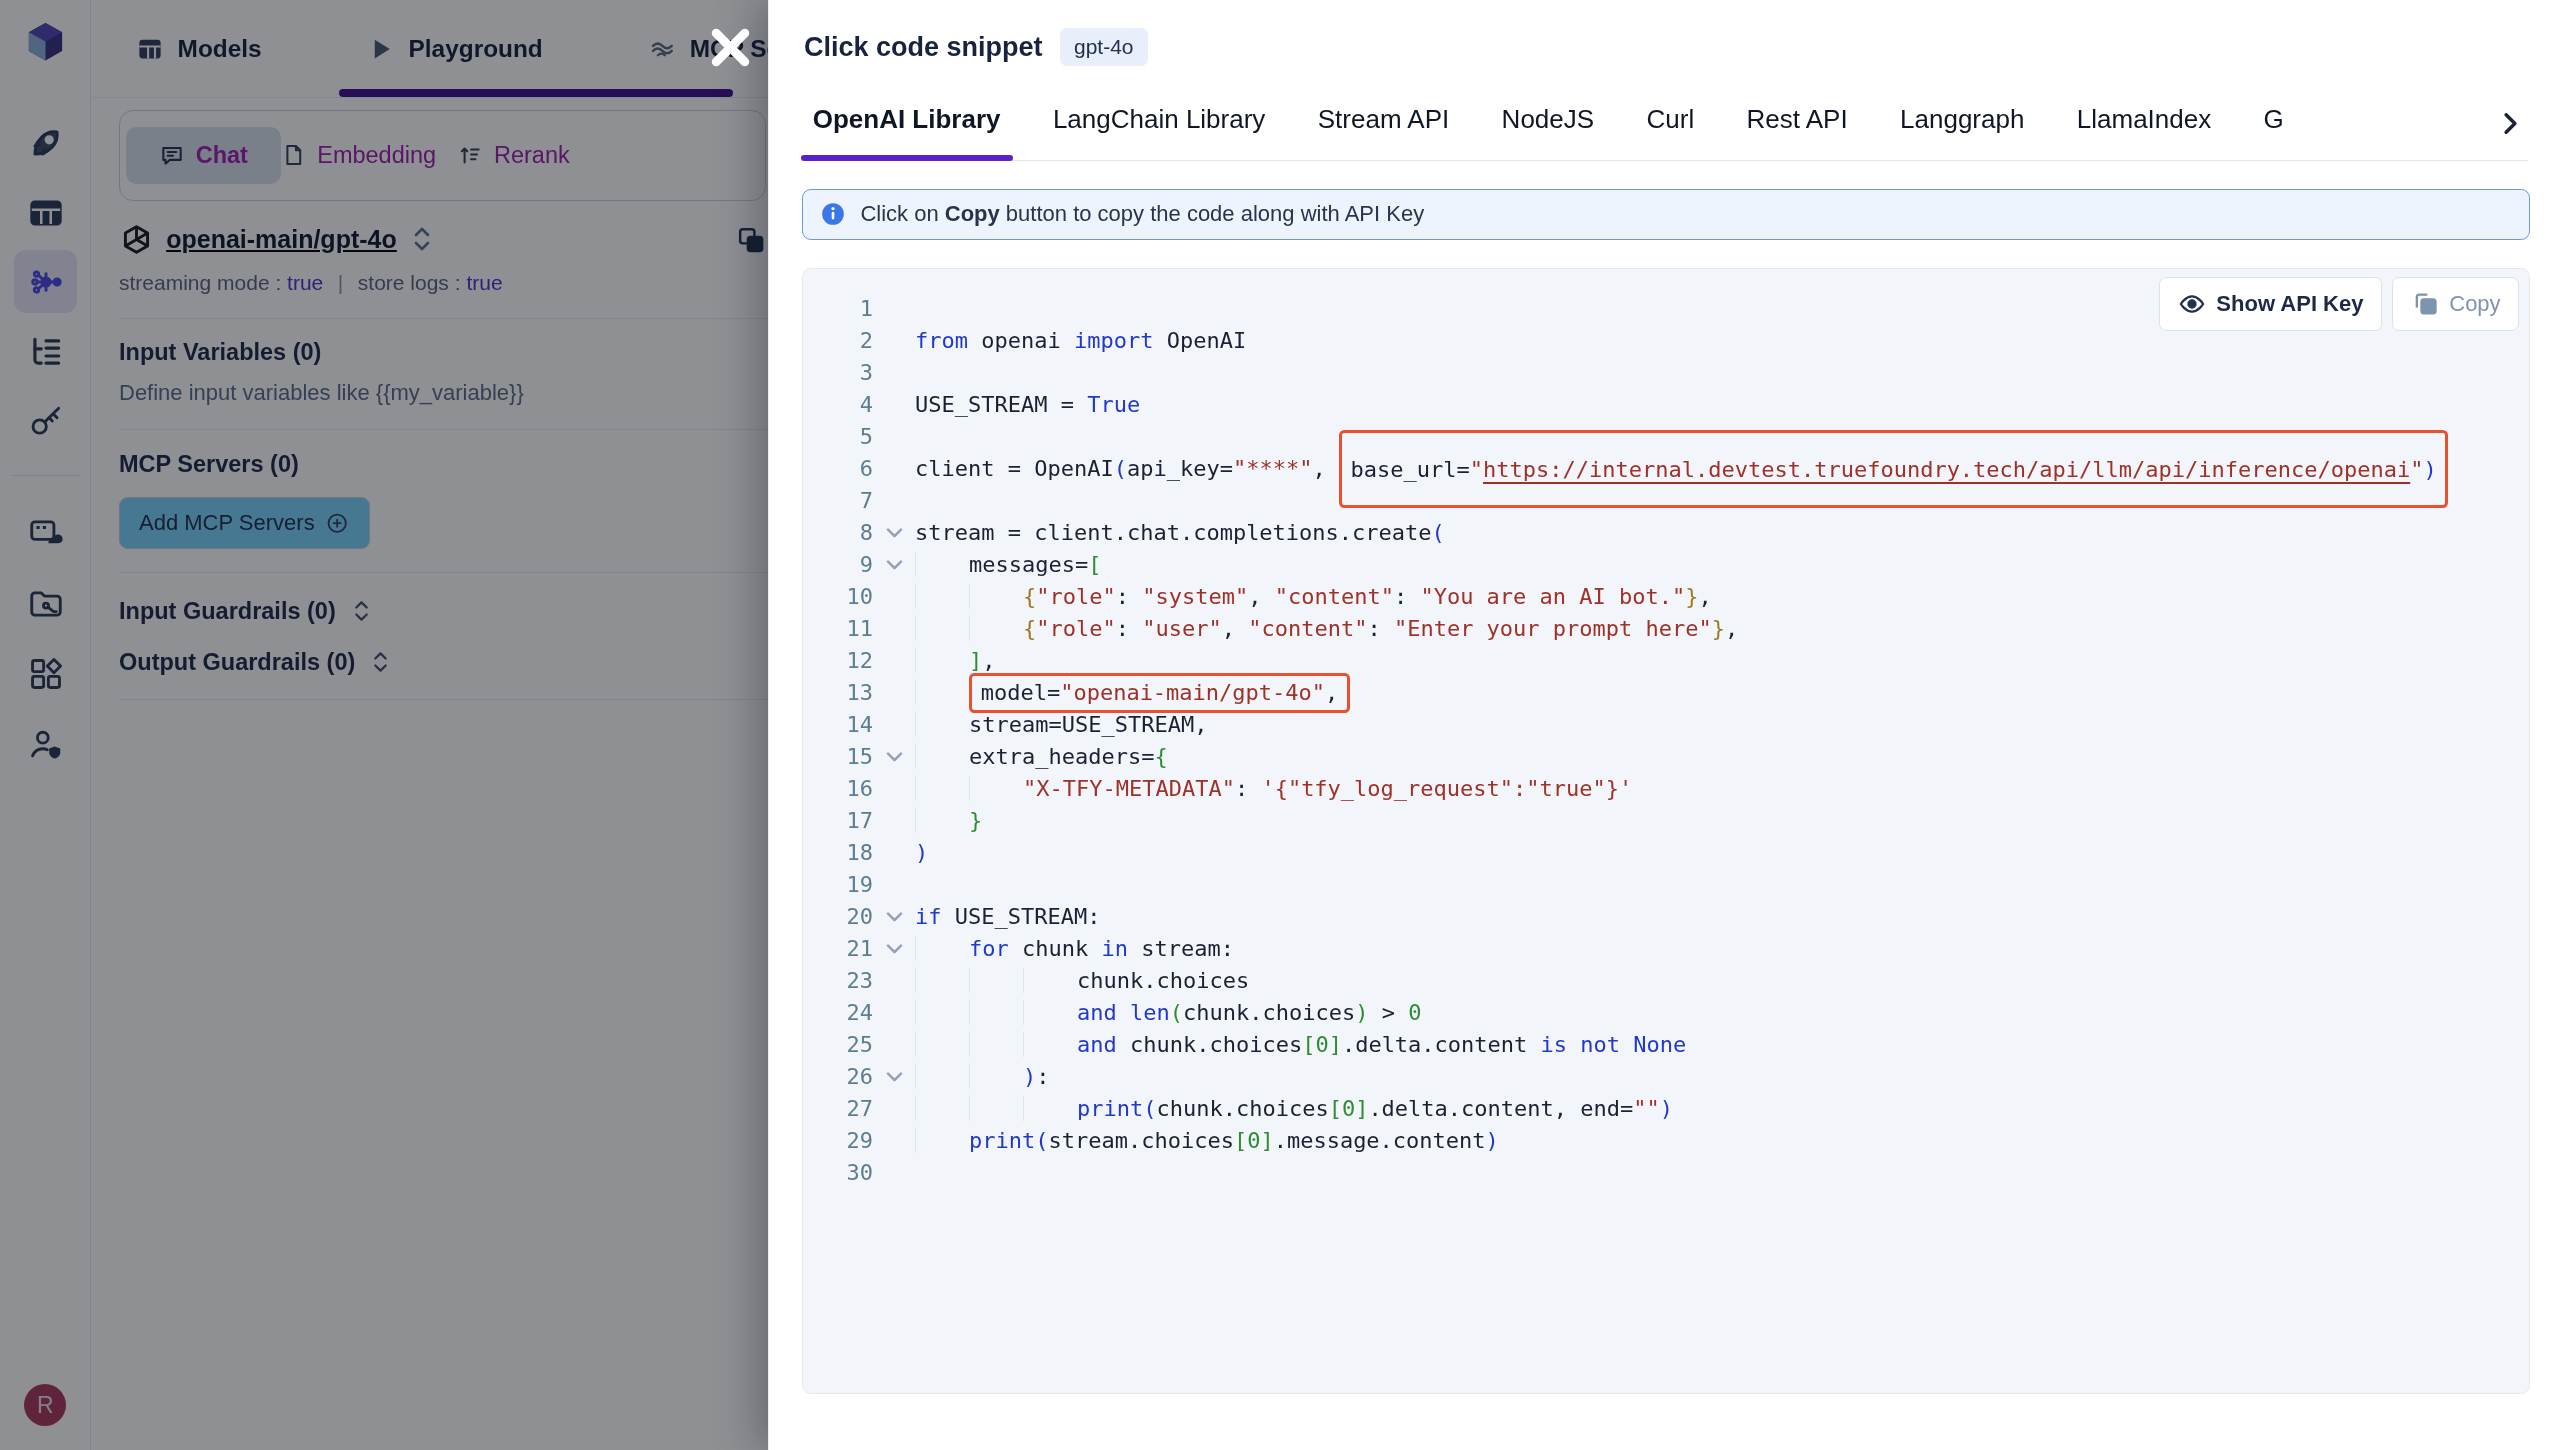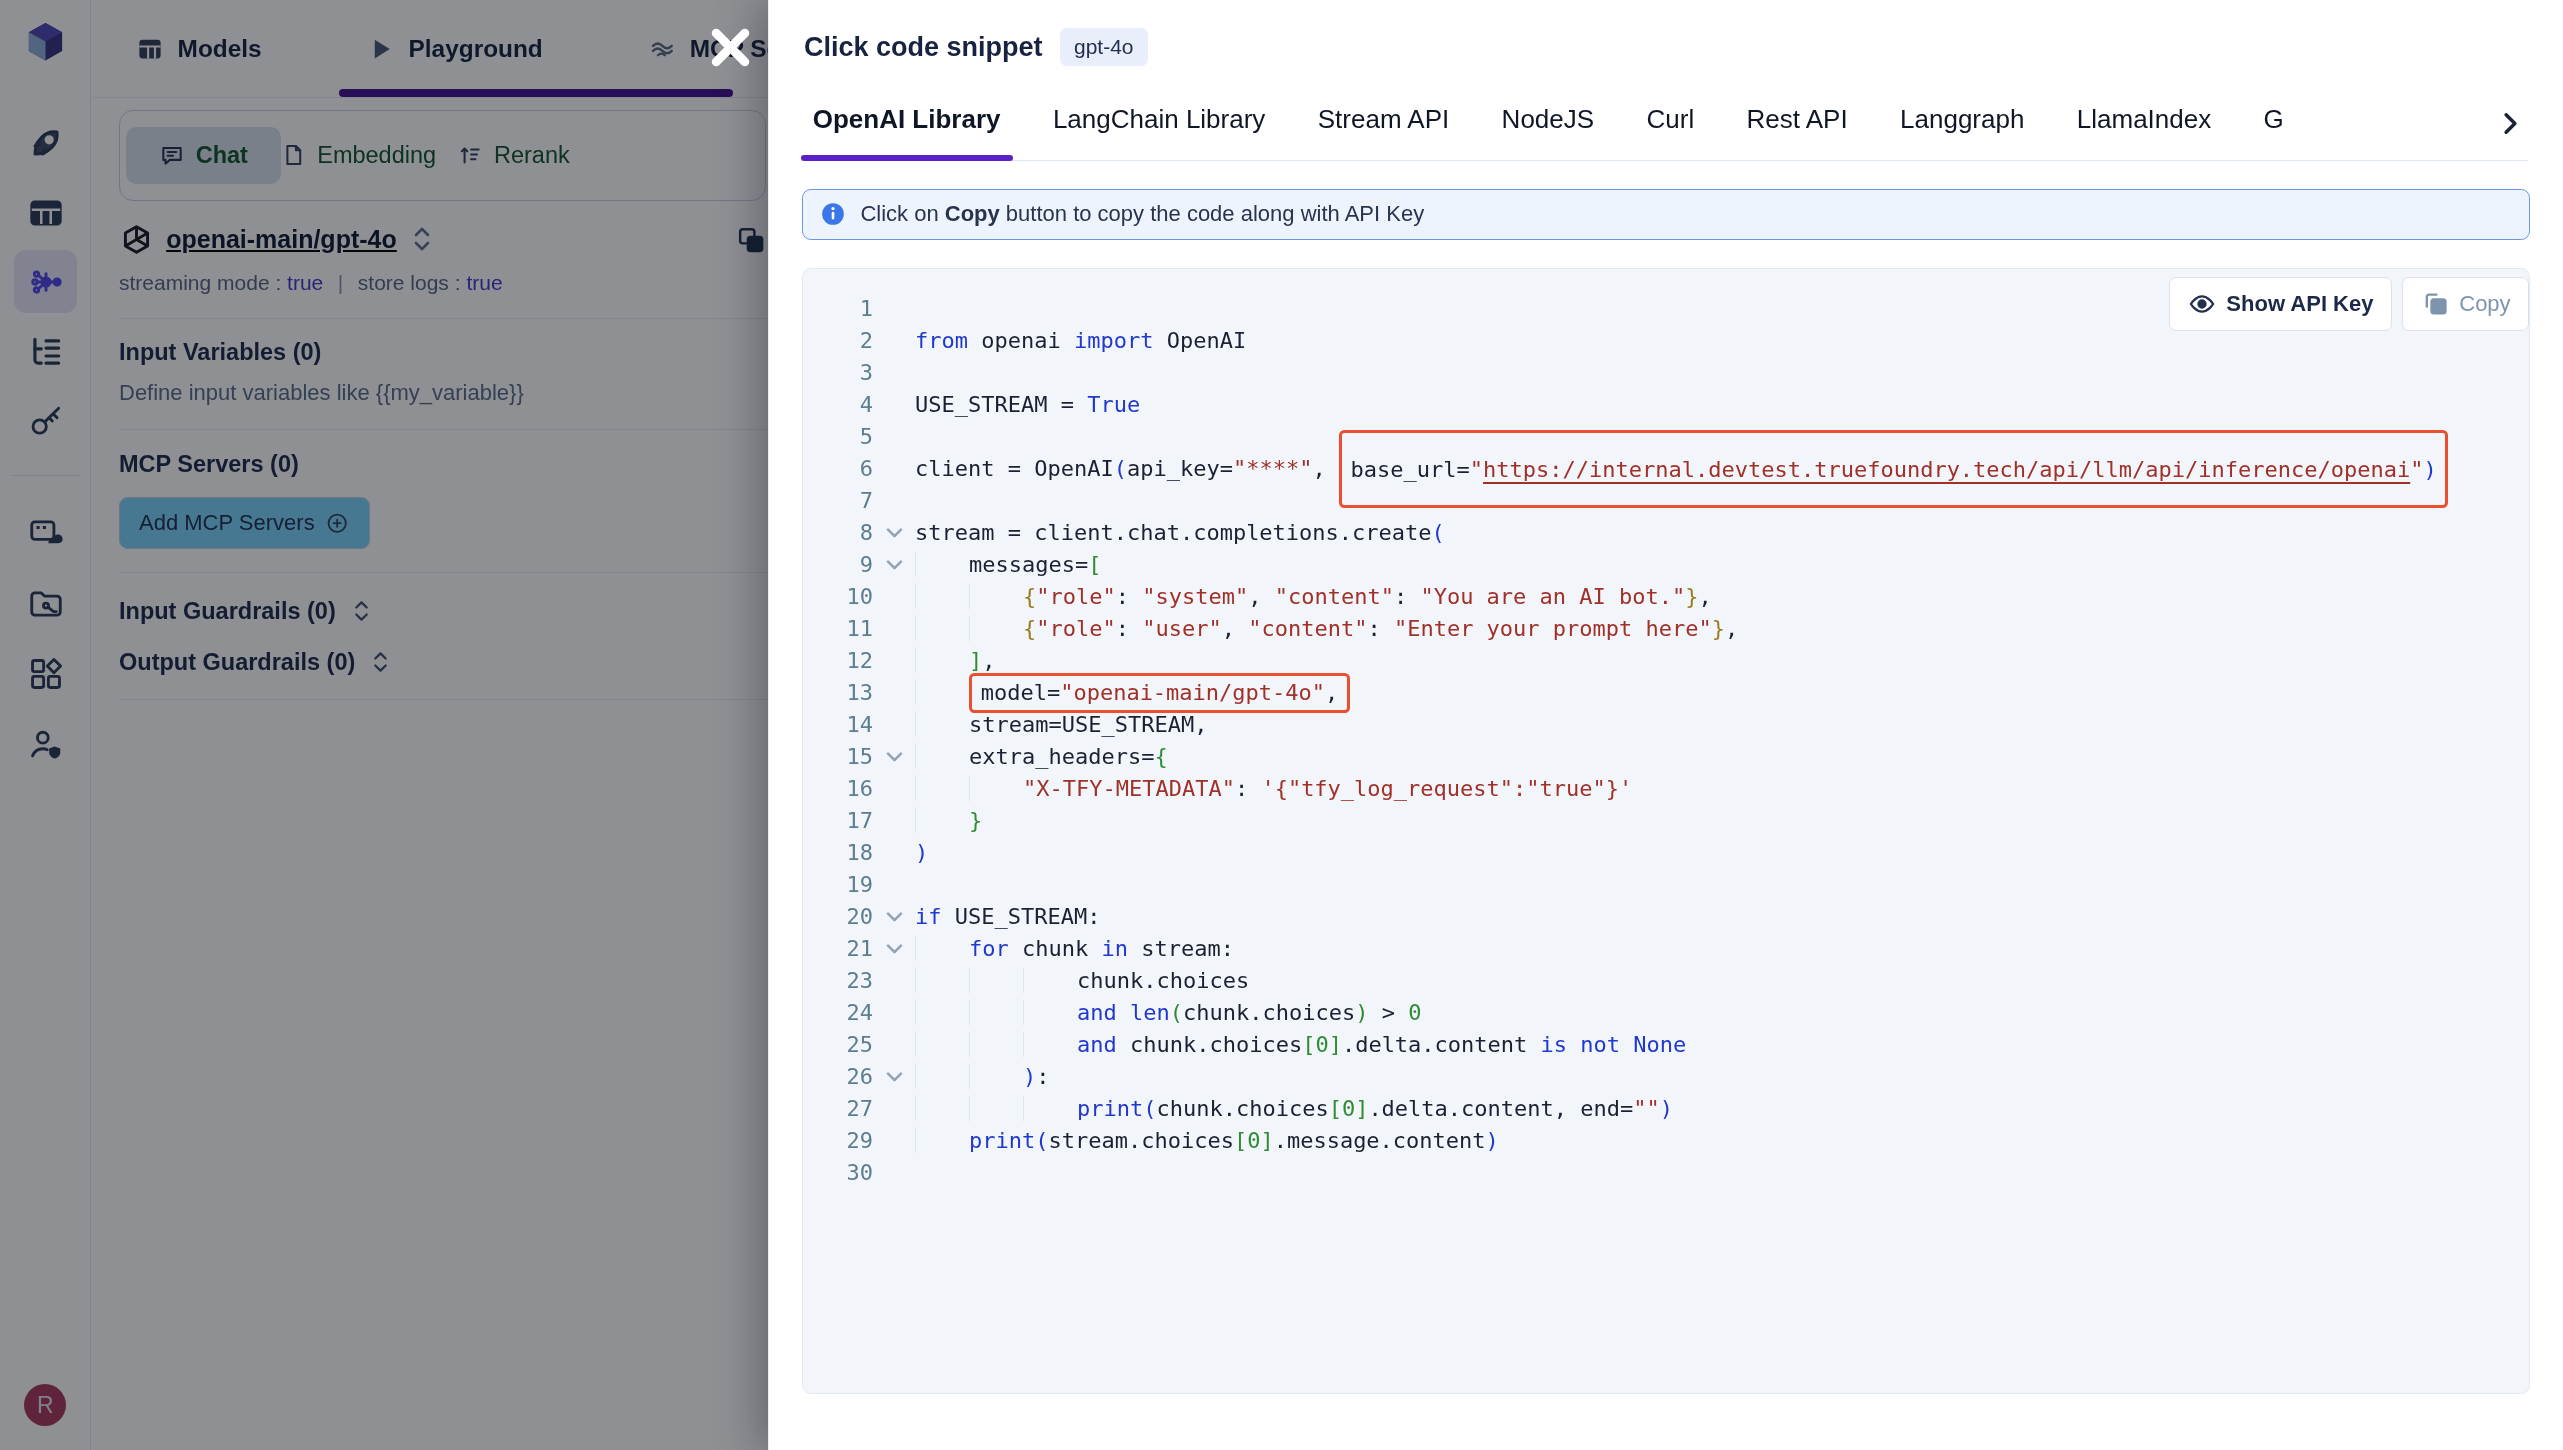--- a/index.html
+++ b/index.html
@@ -28,21 +28,21 @@
   .nav-item svg { width: 30px; height: 30px; }
   .nav-underline { position: absolute; left: -10.5px; bottom: 0; height: 7.8px; width: 394px;
     background: #41128f; border-radius: 5.2px; }
 
   
   .panel { position: absolute; left: 92px; top: 99px; right: 0; bottom: 0; background: #fff;
     padding: 10.5px 0 0 27px; }
   .seg { width: 647px; height: 91px; border: 1.7px solid #c9d3e2; border-radius: 14px;
     display: flex; align-items: center; padding: 6.1px; }
   .seg-item { width: 155px; height: 57px; display: flex; align-items: center; justify-content: center;
-    gap: 10.5px; font-size: 23.5px; color: #14532d; border-radius: 10.5px; }
+    gap: 10.5px; font-size: 23.5px; color: #a21caf; border-radius: 10.5px; }
   .seg-item svg { width: 26px; height: 26px; }
   .seg-item.active { background: #dbe2ec; font-weight: 600; }
   .model-row { margin-top: 21px; width: 647px; display: flex; align-items: center; gap: 12.2px; text-decoration: underline; }
   .model-row svg.oa { width: 35px; height: 35px; }
   .model-name { font-size: 25px; font-weight: 700; color: #101a30; }
   .updown { width: 26px; height: 30px; color: #5c6f8e; }
   .icon-right { margin-left: auto; width: 31px; height: 31px; color: #20304d; }
   .settings { margin-top: 14px; font-size: 21px; color: #5a6680; }
   .settings .v { color: #4338ca; }
   .settings .sep { margin: 0 8.7px; color: #8b93a8; }
@@ -74,21 +74,21 @@
     height: 6.1px; border-radius: 4.4px; background: #5b21c9; }
   .tab-next { margin-left: auto; width: 35px; height: 35px; margin-bottom: 19px; color: #1a2233; }
   .banner { margin: 28px 33px 0; height: 51px; background: #edf4fe; border: 1.3px solid #6b96e8;
     border-radius: 8.7px; display: flex; align-items: center; gap: 14px; padding: 0 17.4px;
     font-size: 22px; color: #28334e; }
   .banner b { font-weight: 700; }
   .banner svg { width: 26px; height: 26px; flex: none; }
 
   .codebox { position: relative; margin: 28px 33px 0; height: 1126px; background: #f2f6fa;
     border: 1.3px solid #e4eaf2; border-radius: 8.7px; padding: 24.4px 0 0 19px; }
-  .codebtns { position: absolute; top: 8.7px; right: 0; display: flex; gap: 10.5px; z-index: 3; }
+  .codebtns { position: absolute; top: 8.7px; right: 10px; display: flex; gap: 10.5px; z-index: 3; }
   .btn { display: flex; align-items: center; gap: 10.5px; height: 54px; padding: 0 17.4px; background: #fff;
     border: 1.3px solid #d9e1ec; border-radius: 7px; font-size: 22px; }
   .btn svg { width: 28px; height: 28px; }
   .btn.show { font-weight: 700; color: #1d2a47; }
   .btn.copy { font-weight: 500; color: #7e93ad; }
 
   .cl { display: flex; height: 32px; align-items: center;
     font-family: "DejaVu Sans Mono", monospace; font-size: 22px; }
   .ln { width: 51px; text-align: right; color: #5d7d90; flex: none; }
   .fold { width: 42px; flex: none; display: flex; align-items: center; justify-content: center; }

